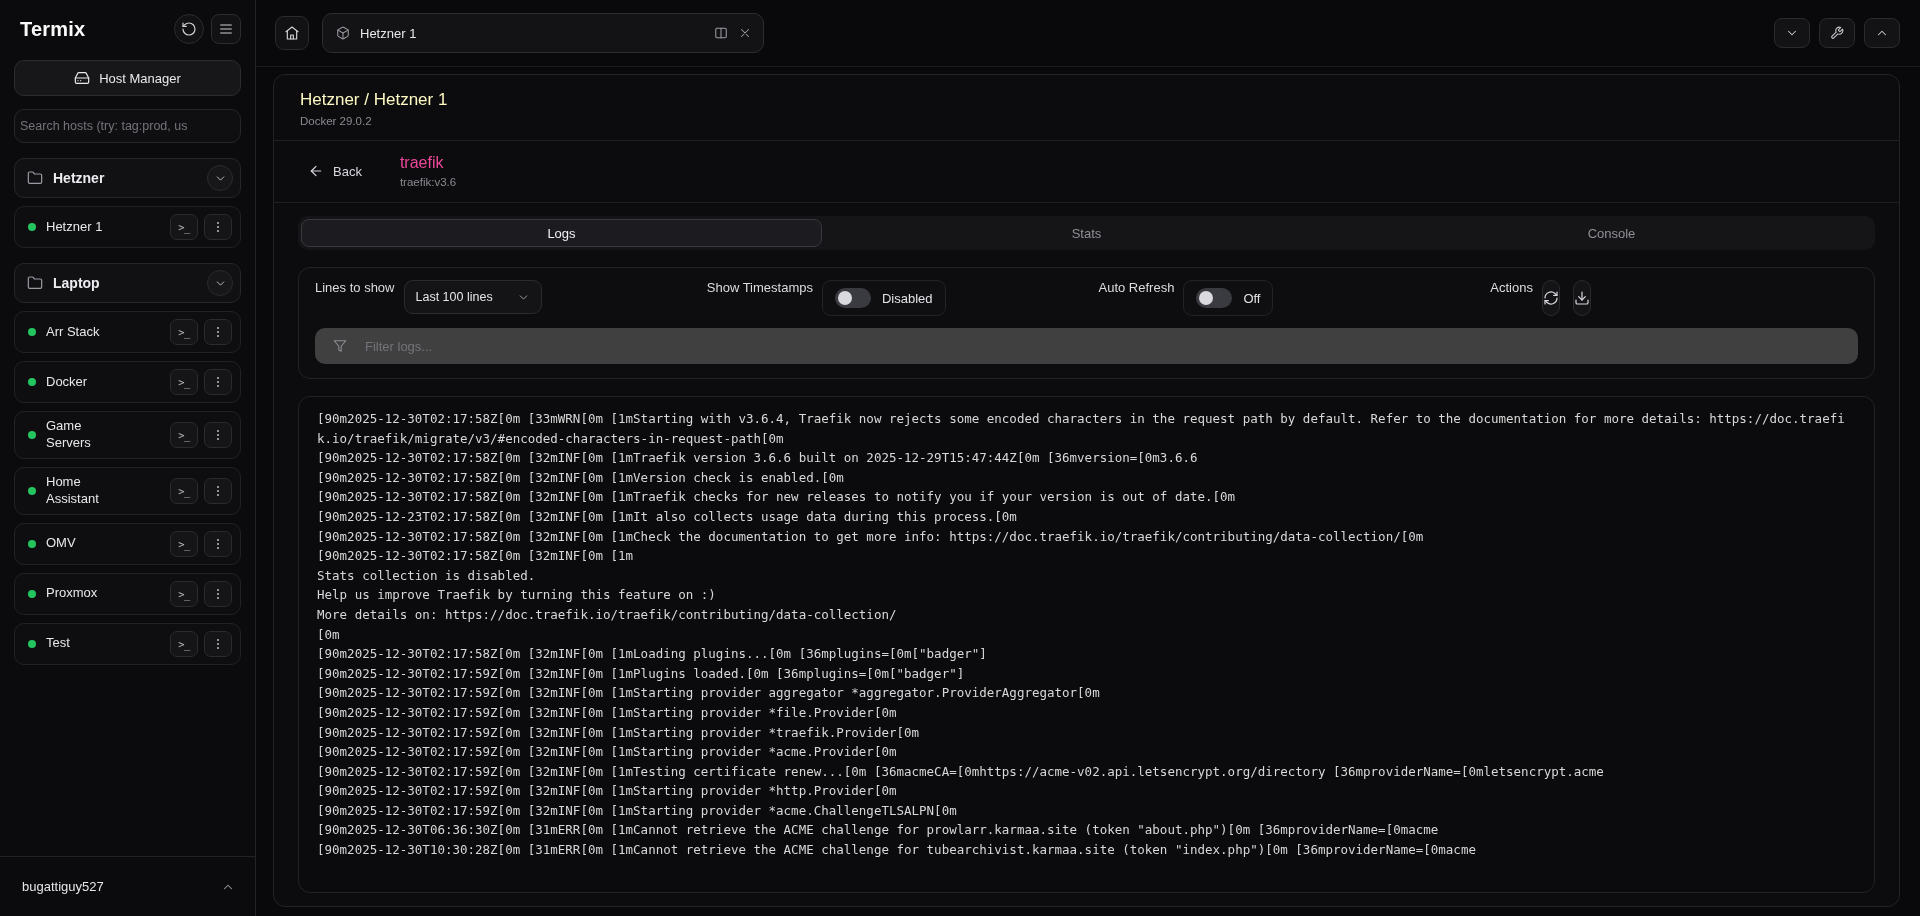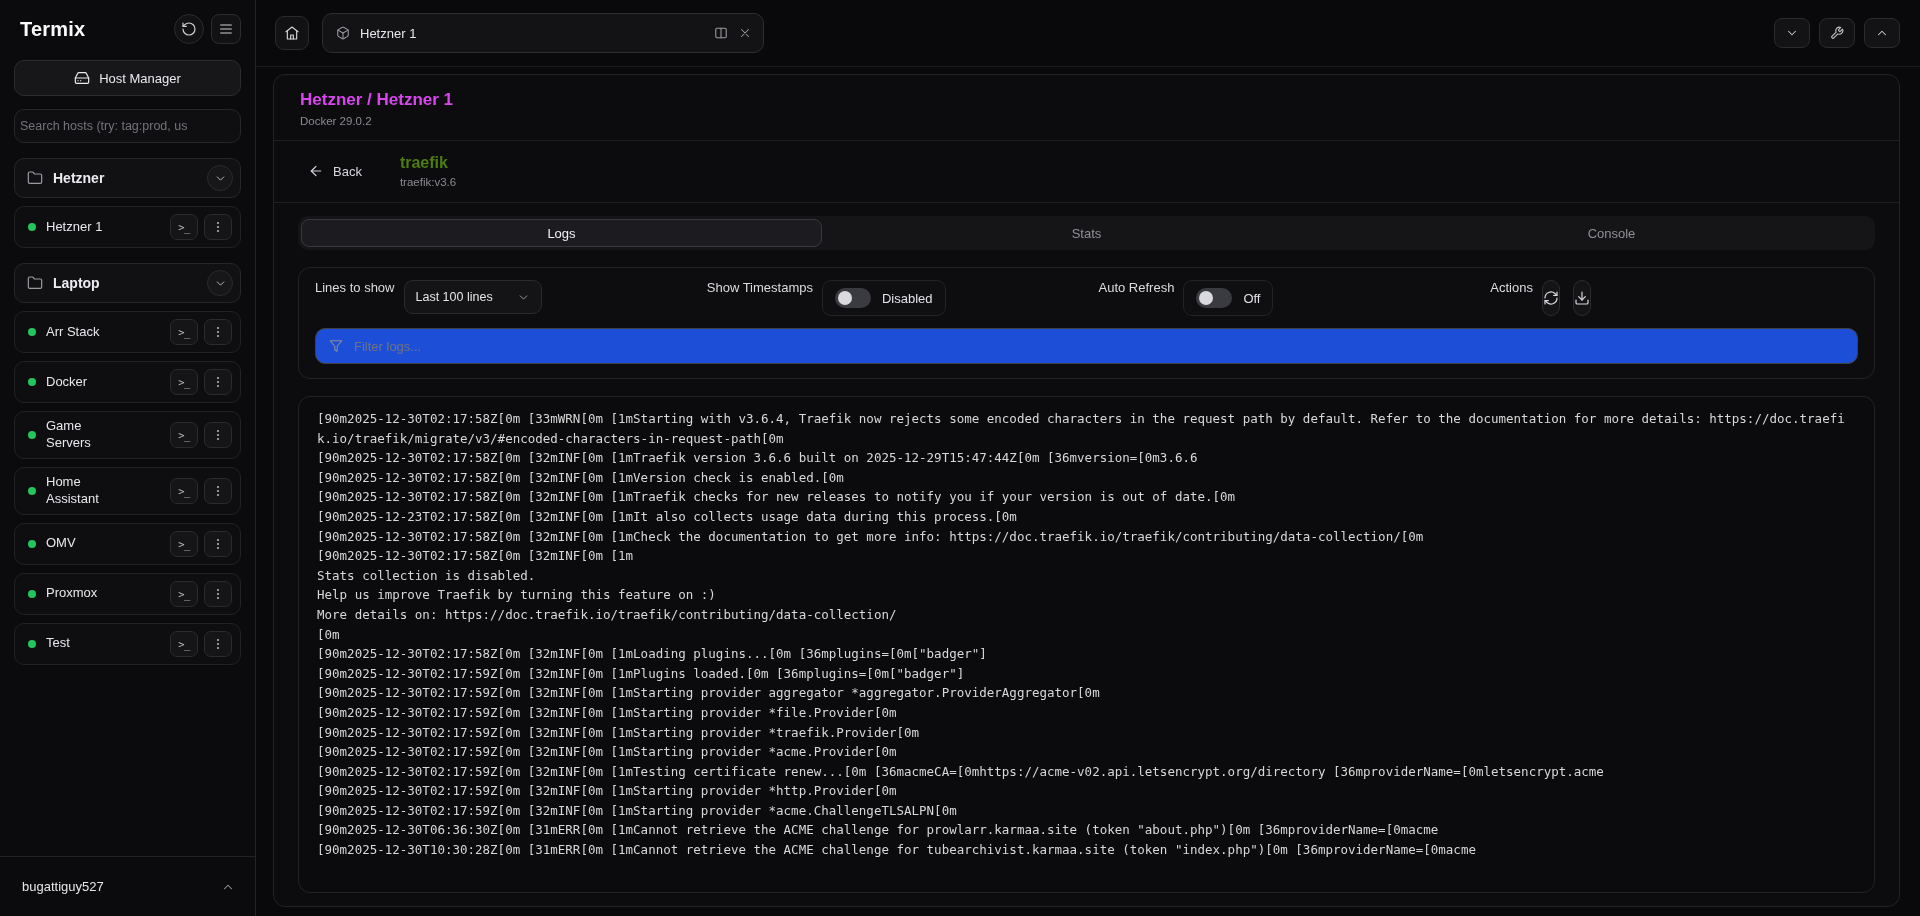--- a/index.html
+++ b/index.html
@@ -65,27 +65,27 @@
          display:flex; align-items:center; gap:10px; padding:0 11px 0 13px; color:#e8e8ec; font-size:13px; cursor:pointer; }
   .tab-label { flex:1; text-align:left; }
   .tab .ctl { color:#9a9aa2; display:inline-flex; }
   .topbar-right { margin-left:auto; display:flex; gap:9px; }
   .tb-btn { width:36px; height:30px; border-radius:8px; background:#131316; border:1px solid #2a2a2f;
             color:#c9c9cf; display:flex; align-items:center; justify-content:center; }
 
   .panel { flex:1; margin:7px 20px 9px 17px; border:1px solid #232327; border-radius:12px; background:#0c0c0e;
            display:flex; flex-direction:column; min-height:0; }
   .panel-header { padding:15px 26px 13px; border-bottom:1px solid #1f1f23; }
-  .panel-title { font-size:17px; font-weight:700; color:#d946ef; }
+  .panel-title { font-size:17px; font-weight:400; color:#fef9c3; }
   .panel-sub { font-size:11.5px; color:#8a8a92; margin-top:5px; }
 
   .container-header { padding:13px 26px 14px; border-bottom:1px solid #1f1f23; display:flex; align-items:center; gap:30px; }
   .back-btn { display:flex; align-items:center; gap:9px; background:transparent; border:none;
               color:#d7d7dd; font-size:13px; padding:6px 8px; border-radius:8px; }
-  .container-meta .name { font-size:16px; font-weight:700; color:#4d7c0f; }
+  .container-meta .name { font-size:16px; font-weight:400; color:#ec4899; }
   .container-meta .image { font-size:11.5px; color:#8a8a92; margin-top:4px; }
 
   .view-area { flex:1; display:flex; flex-direction:column; padding:13px 24px 13px; min-height:0; gap:17px; }
 
   .segmented { height:34px; background:#151518; border-radius:10px; padding:3px;
                display:grid; grid-template-columns:repeat(3,1fr); gap:4px; flex:none; }
   .seg { border:1px solid transparent; background:transparent; color:#8f8f97; font-size:13px; border-radius:8px; }
   .seg.active { background:#1c1c20; border-color:#38383f; color:#f1f1f4; }
 
   .controls-card { border:1px solid #232327; border-radius:12px; padding:12px 16px 14px; background:#0d0d10;
@@ -95,22 +95,22 @@
   .ctl-label { font-size:13px; color:#dcdce1; }
   .select-btn { height:34px; width:138px; padding:0 11px; border:1px solid #2a2a2f; border-radius:9px; background:#141417;
                 color:#e6e6ea; font-size:12.5px; display:inline-flex; align-items:center; justify-content:space-between; gap:8px; }
   .toggle-box { height:36px; border:1px solid #232327; border-radius:9px; background:#0f0f12;
                 display:flex; align-items:center; gap:11px; padding:0 12px; font-size:13px; color:#e2e2e7; cursor:pointer; }
   .toggle { width:36px; height:20px; border-radius:999px; background:#3a3a41; position:relative; flex:none; }
   .toggle::after { content:""; position:absolute; top:3px; left:3px; width:14px; height:14px; border-radius:999px; background:#d9d9de; }
   .actions-row { display:grid; grid-template-columns:1fr 1fr; gap:13px; }
   .action-btn { height:36px; border:1px solid #2a2a2f; border-radius:9px; background:#141417; color:#d8d8de;
                 display:flex; align-items:center; justify-content:center; }
-  .filter-row { height:36px; border:1px solid #404040; border-radius:10px; display:flex; align-items:center;
-                gap:11px; padding:0 13px; background:#1d4ed8; }
+  .filter-row { height:36px; border:5px solid #404040; border-radius:10px; display:flex; align-items:center;
+                gap:18px; padding:0 13px; background:#404040; }
   .filter-row .ic { color:#8f8f97; }
   .filter-input { flex:1; background:transparent; border:none; color:#e4e4e7; font-size:13px; }
 
   .log-card { flex:1; border:1px solid #232327; border-radius:12px; background:#0b0b0d;
               padding:12px 18px; overflow:hidden; min-height:0; }
   .log-line { font-family:"DejaVu Sans Mono", monospace; font-size:12.5px; line-height:19.6px; color:#d8d8d8;
               white-space:pre-wrap; word-break:break-all; }
 </style>
 </head>
 <body>

